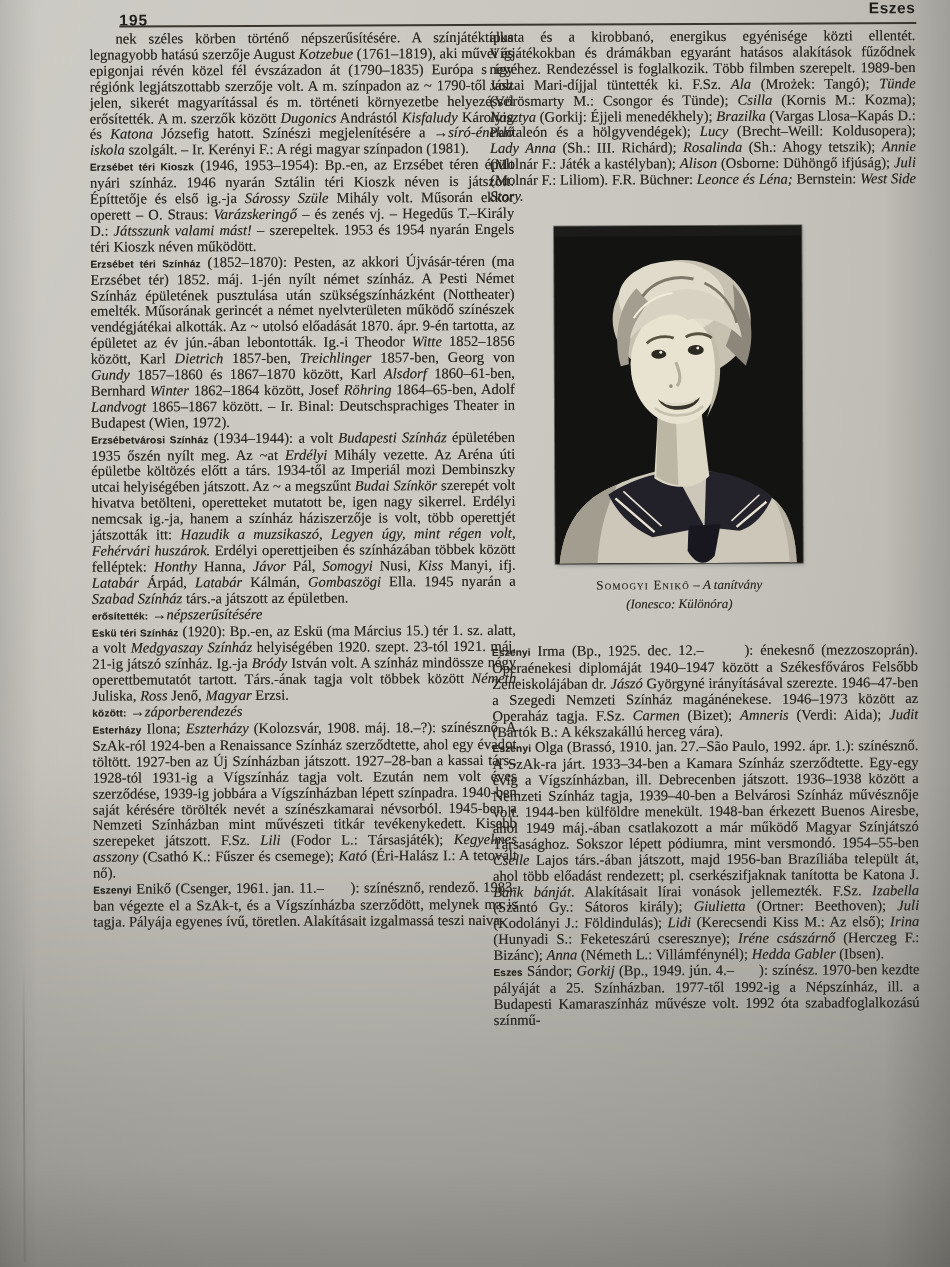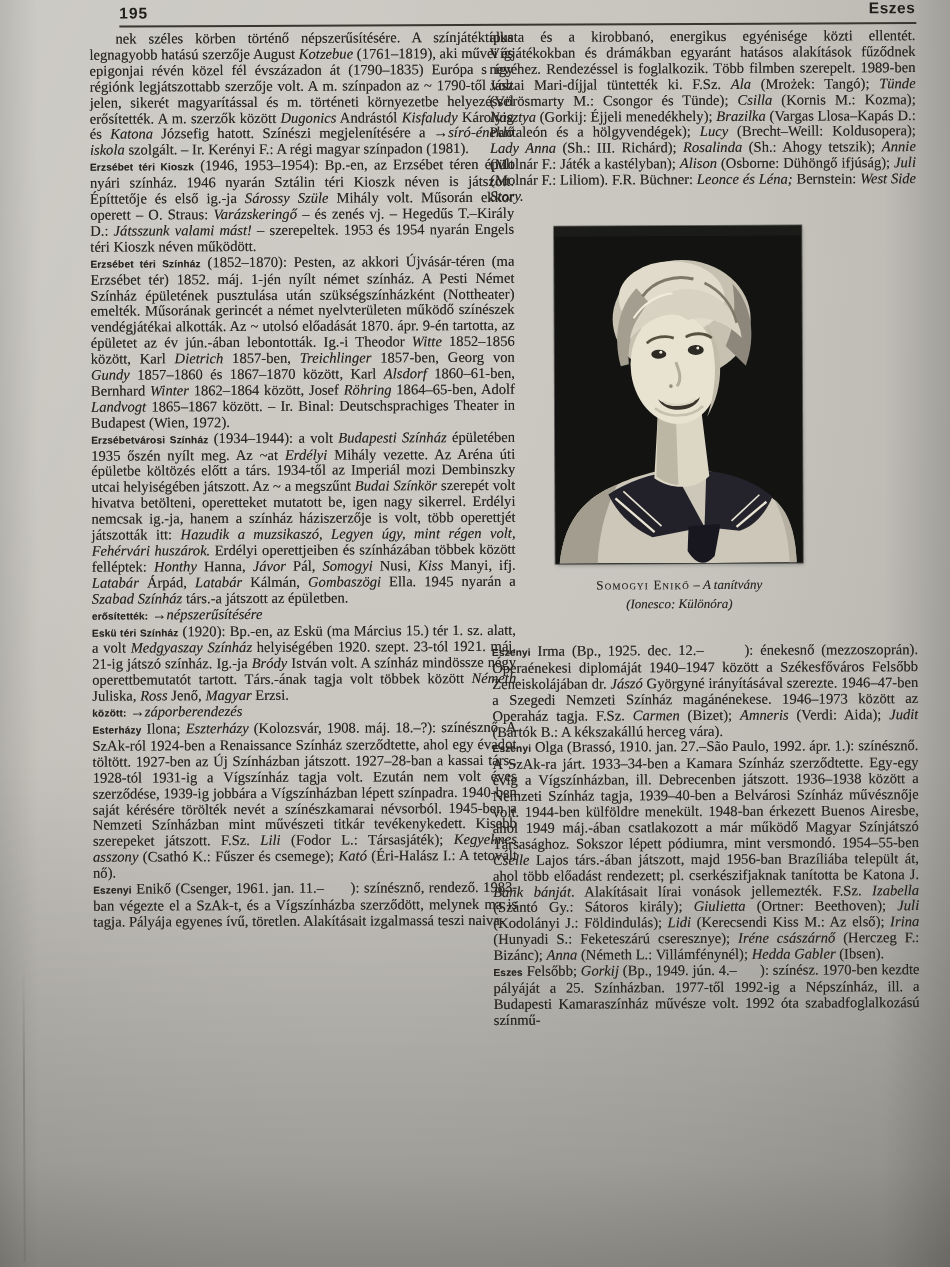--- a/index.html
+++ b/index.html
@@ -10,21 +10,21 @@
   #page{position:relative;width:950px;height:1267px;overflow:hidden;
         background:
           linear-gradient(115deg, rgba(255,255,255,0.10) 0%, rgba(255,255,255,0) 30%),
           linear-gradient(180deg, rgba(0,0,0,0) 60%, rgba(0,0,0,0.16) 92%, rgba(0,0,0,0.28) 100%),
           linear-gradient(90deg, rgba(0,0,0,0.10) 0%, rgba(0,0,0,0) 4%, rgba(0,0,0,0) 93%, rgba(0,0,0,0.14) 100%),
           radial-gradient(ellipse at 38% 22%, #cdcbc4 0%, #c7c5be 42%, #bbb9b2 72%, #a9a7a0 100%);}
   #content{position:absolute;left:0;top:0;width:950px;height:1267px;transform:rotate(-0.25deg);}
   .crease{position:absolute;left:21px;top:960px;width:2px;height:300px;
           background:linear-gradient(180deg, rgba(60,58,52,0) 0%, rgba(60,58,52,0.25) 40%, rgba(60,58,52,0.12) 100%);}
   
-  .page-num{position:absolute;left:122px;top:3px;
+  .page-num{position:absolute;left:122px;top:10px;
             font-family:"Liberation Sans", sans-serif;font-weight:700;font-size:15.5px;
             letter-spacing:1px;color:#201e1a;}
   .running-head{position:absolute;right:32px;top:1px;
             font-family:"Liberation Sans", sans-serif;font-weight:700;font-size:15.5px;
             letter-spacing:0.5px;color:#201e1a;}
   .head-rule{position:absolute;left:122px;top:24px;width:797px;height:2px;background:#38362f;}
   
   .col{position:absolute;top:30px;height:1226px;overflow:hidden;
        font-size:14.6px;line-height:15.9px;text-align:justify;color:#26241e;
        text-shadow:0 0 0.5px rgba(45,42,36,0.55);}
@@ -123,19 +123,19 @@
         </div>
         <figcaption>
           <div class="cap-line1"><span class="seg-sc">Somogyi Enikő</span><span class="seg-n"> – </span><span class="seg-i">A tanítvány</span></div>
           <div class="cap-line2">(Ionesco: Különóra)</div>
         </figcaption>
       </figure>
 
       <div>
           <p class="para"><span class="seg-b">Eszenyi</span><span class="seg-n"> Irma (Bp., 1925. dec. 12.–&nbsp;&nbsp;&nbsp;&nbsp;&nbsp;&nbsp;): énekesnő (mezzoszoprán). Operaénekesi diplomáját 1940–1947 között a Székesfőváros Felsőbb Zeneiskolájában dr. </span><span class="seg-i">Jászó</span><span class="seg-n"> Györgyné irányításával szerezte. 1946–47-ben a Szegedi Nemzeti Színház magánénekese. 1946–1973 között az Operaház tagja. F.Sz. </span><span class="seg-i">Carmen</span><span class="seg-n"> (Bizet); </span><span class="seg-i">Amneris</span><span class="seg-n"> (Verdi: Aida); </span><span class="seg-i">Judit</span><span class="seg-n"> (Bartók B.: A kékszakállú herceg vára).</span></p>
           <p class="para"><span class="seg-b">Eszenyi</span><span class="seg-n"> Olga (Brassó, 1910. jan. 27.–São Paulo, 1992. ápr. 1.): színésznő. A SzAk-ra járt. 1933–34-ben a Kamara Színház szerződtette. Egy-egy évig a Vígszínházban, ill. Debrecenben játszott. 1936–1938 között a Nemzeti Színház tagja, 1939–40-ben a Belvárosi Színház művésznője volt. 1944-ben külföldre menekült. 1948-ban érkezett Buenos Airesbe, ahol 1949 máj.-ában csatlakozott a már működő Magyar Színjátszó Társasághoz. Sokszor lépett pódiumra, mint versmondó. 1954–55-ben </span><span class="seg-i">Cselle</span><span class="seg-n"> Lajos társ.-ában játszott, majd 1956-ban Brazíliába települt át, ahol több előadást rendezett; pl. cserkészifjaknak tanította be Katona J. </span><span class="seg-i">Bánk bánját</span><span class="seg-n">. Alakításait lírai vonások jellemezték. F.Sz. </span><span class="seg-i">Izabella</span><span class="seg-n"> (Szántó Gy.: Sátoros király); </span><span class="seg-i">Giulietta</span><span class="seg-n"> (Ortner: Beethoven); </span><span class="seg-i">Juli</span><span class="seg-n"> (Kodolányi J.: Földindulás); </span><span class="seg-i">Lidi</span><span class="seg-n"> (Kerecsendi Kiss M.: Az első); </span><span class="seg-i">Irina</span><span class="seg-n"> (Hunyadi S.: Feketeszárú cseresznye); </span><span class="seg-i">Iréne császárnő</span><span class="seg-n"> (Herczeg F.: Bizánc); </span><span class="seg-i">Anna</span><span class="seg-n"> (Németh L.: Villámfénynél); </span><span class="seg-i">Hedda Gabler</span><span class="seg-n"> (Ibsen).</span></p>
-          <p class="para"><span class="seg-b">Eszes</span><span class="seg-n"> Felsőbb; </span><span class="seg-i">Gorkij</span><span class="seg-n"> (Bp., 1949. jún. 4.–&nbsp;&nbsp;&nbsp;&nbsp;&nbsp;&nbsp;): színész. 1970-ben kezdte pályáját a 25. Színházban. 1977-től 1992-ig a Népszínház, ill. a Budapesti Kamaraszínház művésze volt. 1992 óta szabadfoglalkozású színmű-</span></p>
+          <p class="para"><span class="seg-b">Eszes</span><span class="seg-n"> Sándor; </span><span class="seg-i">Gorkij</span><span class="seg-n"> (Bp., 1949. jún. 4.–&nbsp;&nbsp;&nbsp;&nbsp;&nbsp;&nbsp;): színész. 1970-ben kezdte pályáját a 25. Színházban. 1977-től 1992-ig a Népszínház, ill. a Budapesti Kamaraszínház művésze volt. 1992 óta szabadfoglalkozású színmű-</span></p>
         </div>
     </div>
 
     <div class="crease"></div>
   </div>
 </div>
 
 </body></html>

